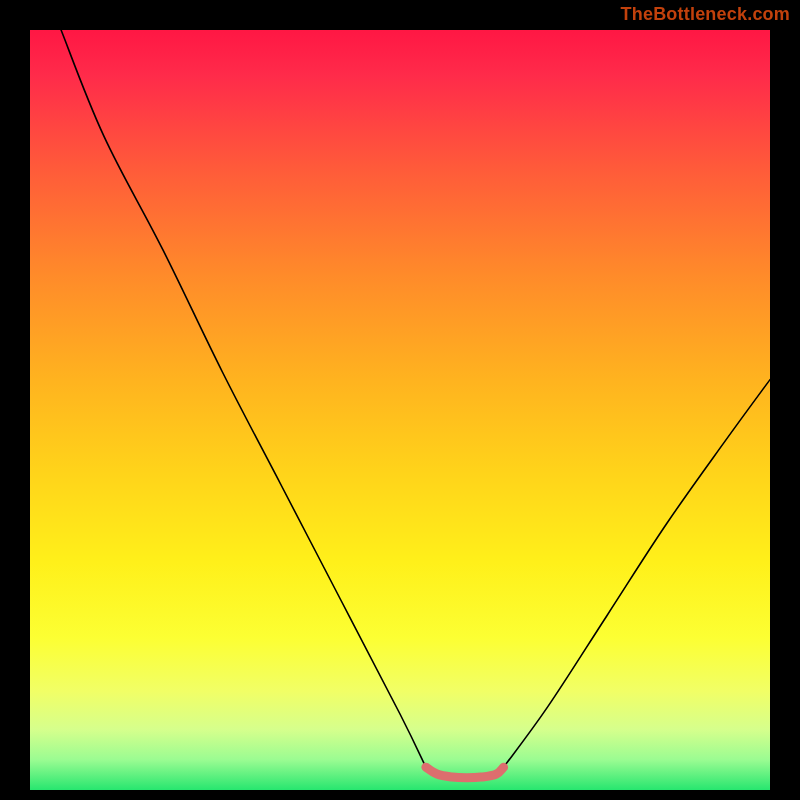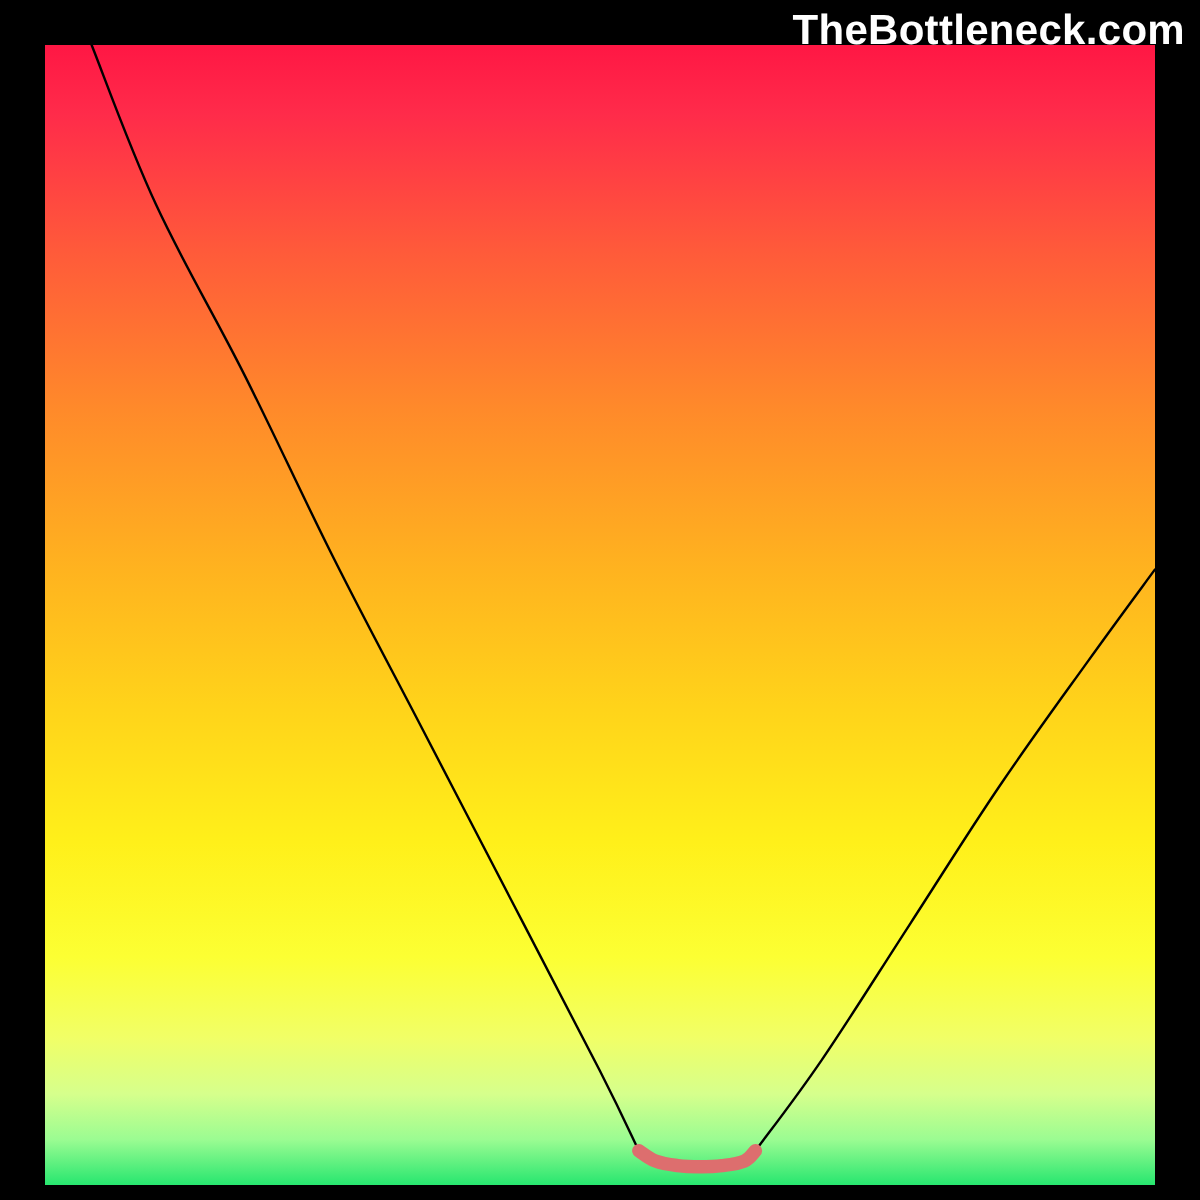--- a/index.html
+++ b/index.html
@@ -14,22 +14,22 @@
   .wrap {
     position: relative;
     width: 800px;
     height: 800px;
     background: #000;
   }
   .watermark {
     position: absolute;
     top: 4px;
     right: 10px;
-    color: #ffffff;
-    font-size: 28px;
+    color: #c2410c;
+    font-size: 18px;
     font-weight: 600;
     letter-spacing: 0.2px;
     z-index: 3;
     user-select: none;
     pointer-events: none;
   }
   svg.chart {
     position: absolute;
     left: 0;
     top: 0;

